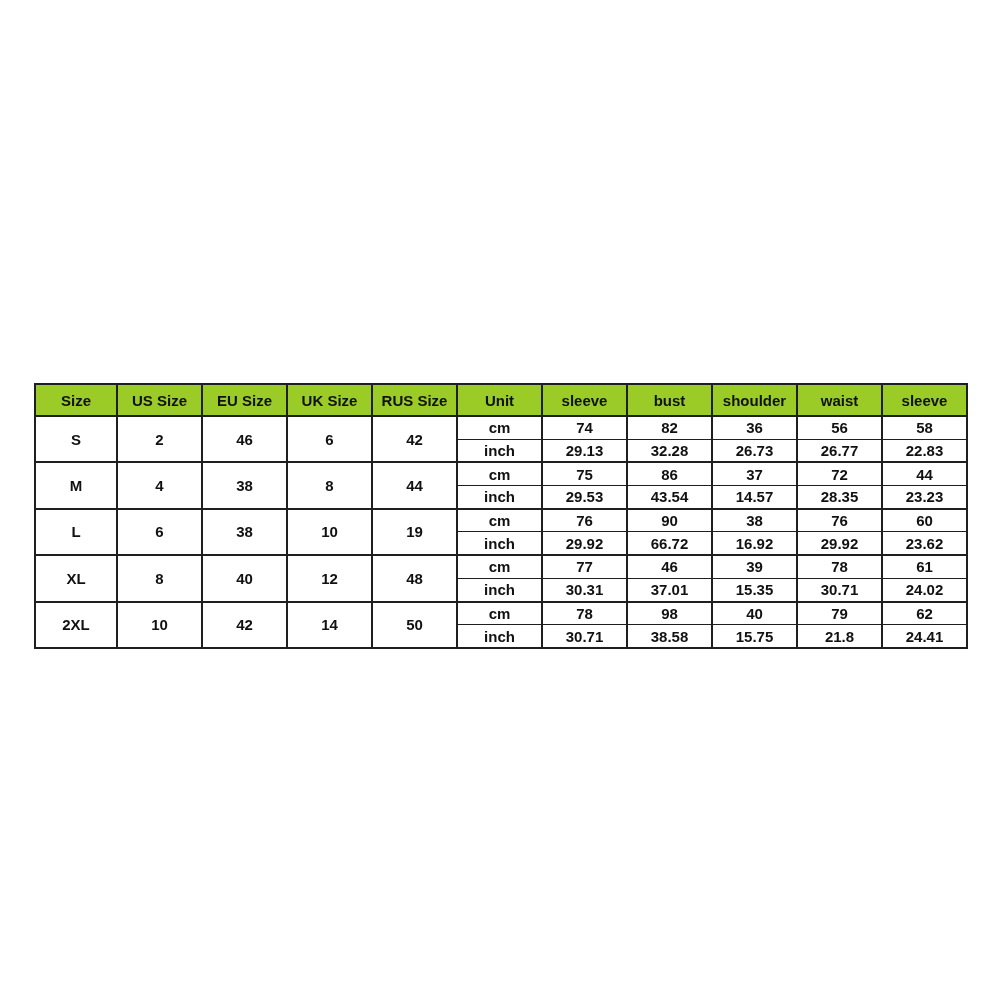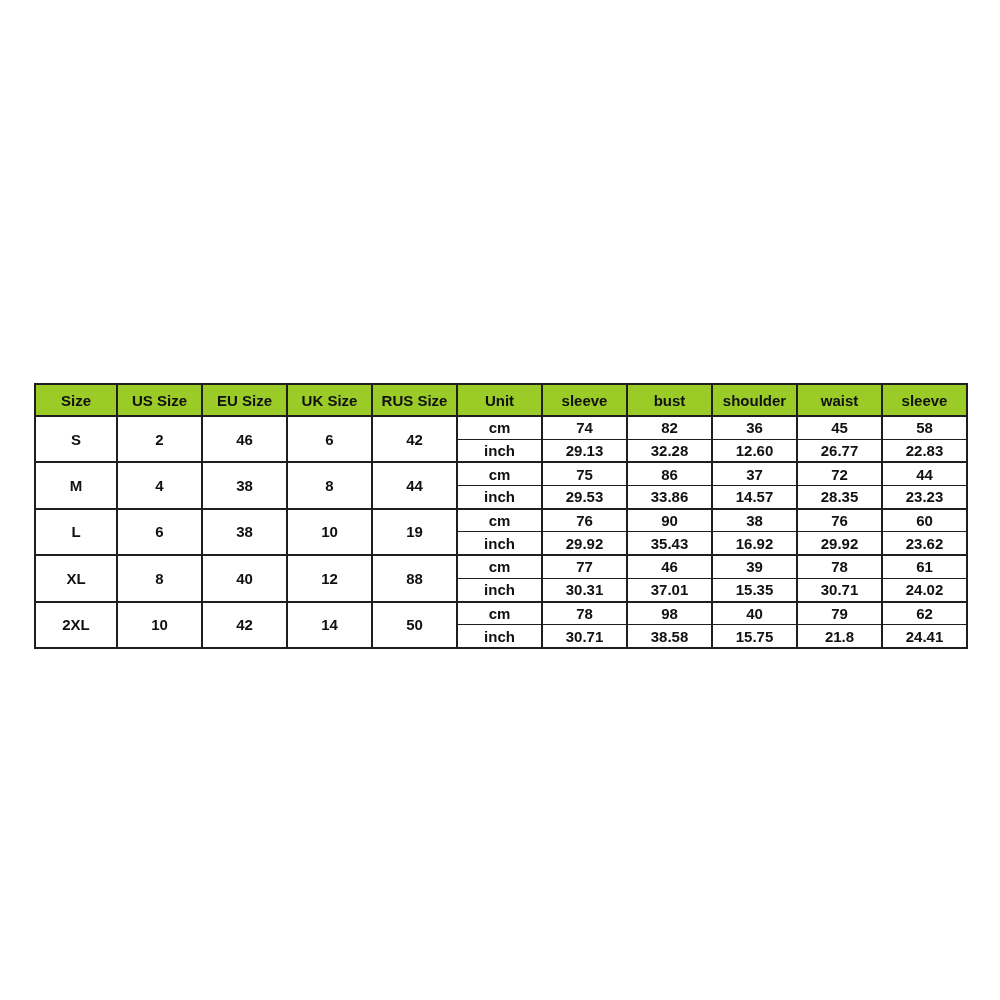--- a/index.html
+++ b/index.html
@@ -81,79 +81,79 @@
         <tr class="cm-row">
           <td rowspan="2" class="span-cell">S</td>
           <td rowspan="2" class="span-cell">2</td>
           <td rowspan="2" class="span-cell">46</td>
           <td rowspan="2" class="span-cell">6</td>
           <td rowspan="2" class="span-cell">42</td>
           <td class="measure-cell">cm</td>
           <td class="measure-cell">74</td>
           <td class="measure-cell">82</td>
           <td class="measure-cell">36</td>
-          <td class="measure-cell">45</td>
+          <td class="measure-cell">56</td>
           <td class="measure-cell">58</td>
         </tr>
         <tr class="inch-row">
           <td class="measure-cell">inch</td>
           <td class="measure-cell">29.13</td>
           <td class="measure-cell">32.28</td>
-          <td class="measure-cell">12.60</td>
+          <td class="measure-cell">26.73</td>
           <td class="measure-cell">26.77</td>
           <td class="measure-cell">22.83</td>
         </tr>
         <tr class="cm-row">
           <td rowspan="2" class="span-cell">M</td>
           <td rowspan="2" class="span-cell">4</td>
           <td rowspan="2" class="span-cell">38</td>
           <td rowspan="2" class="span-cell">8</td>
           <td rowspan="2" class="span-cell">44</td>
           <td class="measure-cell">cm</td>
           <td class="measure-cell">75</td>
           <td class="measure-cell">86</td>
           <td class="measure-cell">37</td>
           <td class="measure-cell">72</td>
           <td class="measure-cell">44</td>
         </tr>
         <tr class="inch-row">
           <td class="measure-cell">inch</td>
           <td class="measure-cell">29.53</td>
-          <td class="measure-cell">33.86</td>
+          <td class="measure-cell">43.54</td>
           <td class="measure-cell">14.57</td>
           <td class="measure-cell">28.35</td>
           <td class="measure-cell">23.23</td>
         </tr>
         <tr class="cm-row">
           <td rowspan="2" class="span-cell">L</td>
           <td rowspan="2" class="span-cell">6</td>
           <td rowspan="2" class="span-cell">38</td>
           <td rowspan="2" class="span-cell">10</td>
           <td rowspan="2" class="span-cell">19</td>
           <td class="measure-cell">cm</td>
           <td class="measure-cell">76</td>
           <td class="measure-cell">90</td>
           <td class="measure-cell">38</td>
           <td class="measure-cell">76</td>
           <td class="measure-cell">60</td>
         </tr>
         <tr class="inch-row">
           <td class="measure-cell">inch</td>
           <td class="measure-cell">29.92</td>
-          <td class="measure-cell">35.43</td>
+          <td class="measure-cell">66.72</td>
           <td class="measure-cell">16.92</td>
           <td class="measure-cell">29.92</td>
           <td class="measure-cell">23.62</td>
         </tr>
         <tr class="cm-row">
           <td rowspan="2" class="span-cell">XL</td>
           <td rowspan="2" class="span-cell">8</td>
           <td rowspan="2" class="span-cell">40</td>
           <td rowspan="2" class="span-cell">12</td>
-          <td rowspan="2" class="span-cell">88</td>
+          <td rowspan="2" class="span-cell">48</td>
           <td class="measure-cell">cm</td>
           <td class="measure-cell">77</td>
           <td class="measure-cell">46</td>
           <td class="measure-cell">39</td>
           <td class="measure-cell">78</td>
           <td class="measure-cell">61</td>
         </tr>
         <tr class="inch-row">
           <td class="measure-cell">inch</td>
           <td class="measure-cell">30.31</td>

